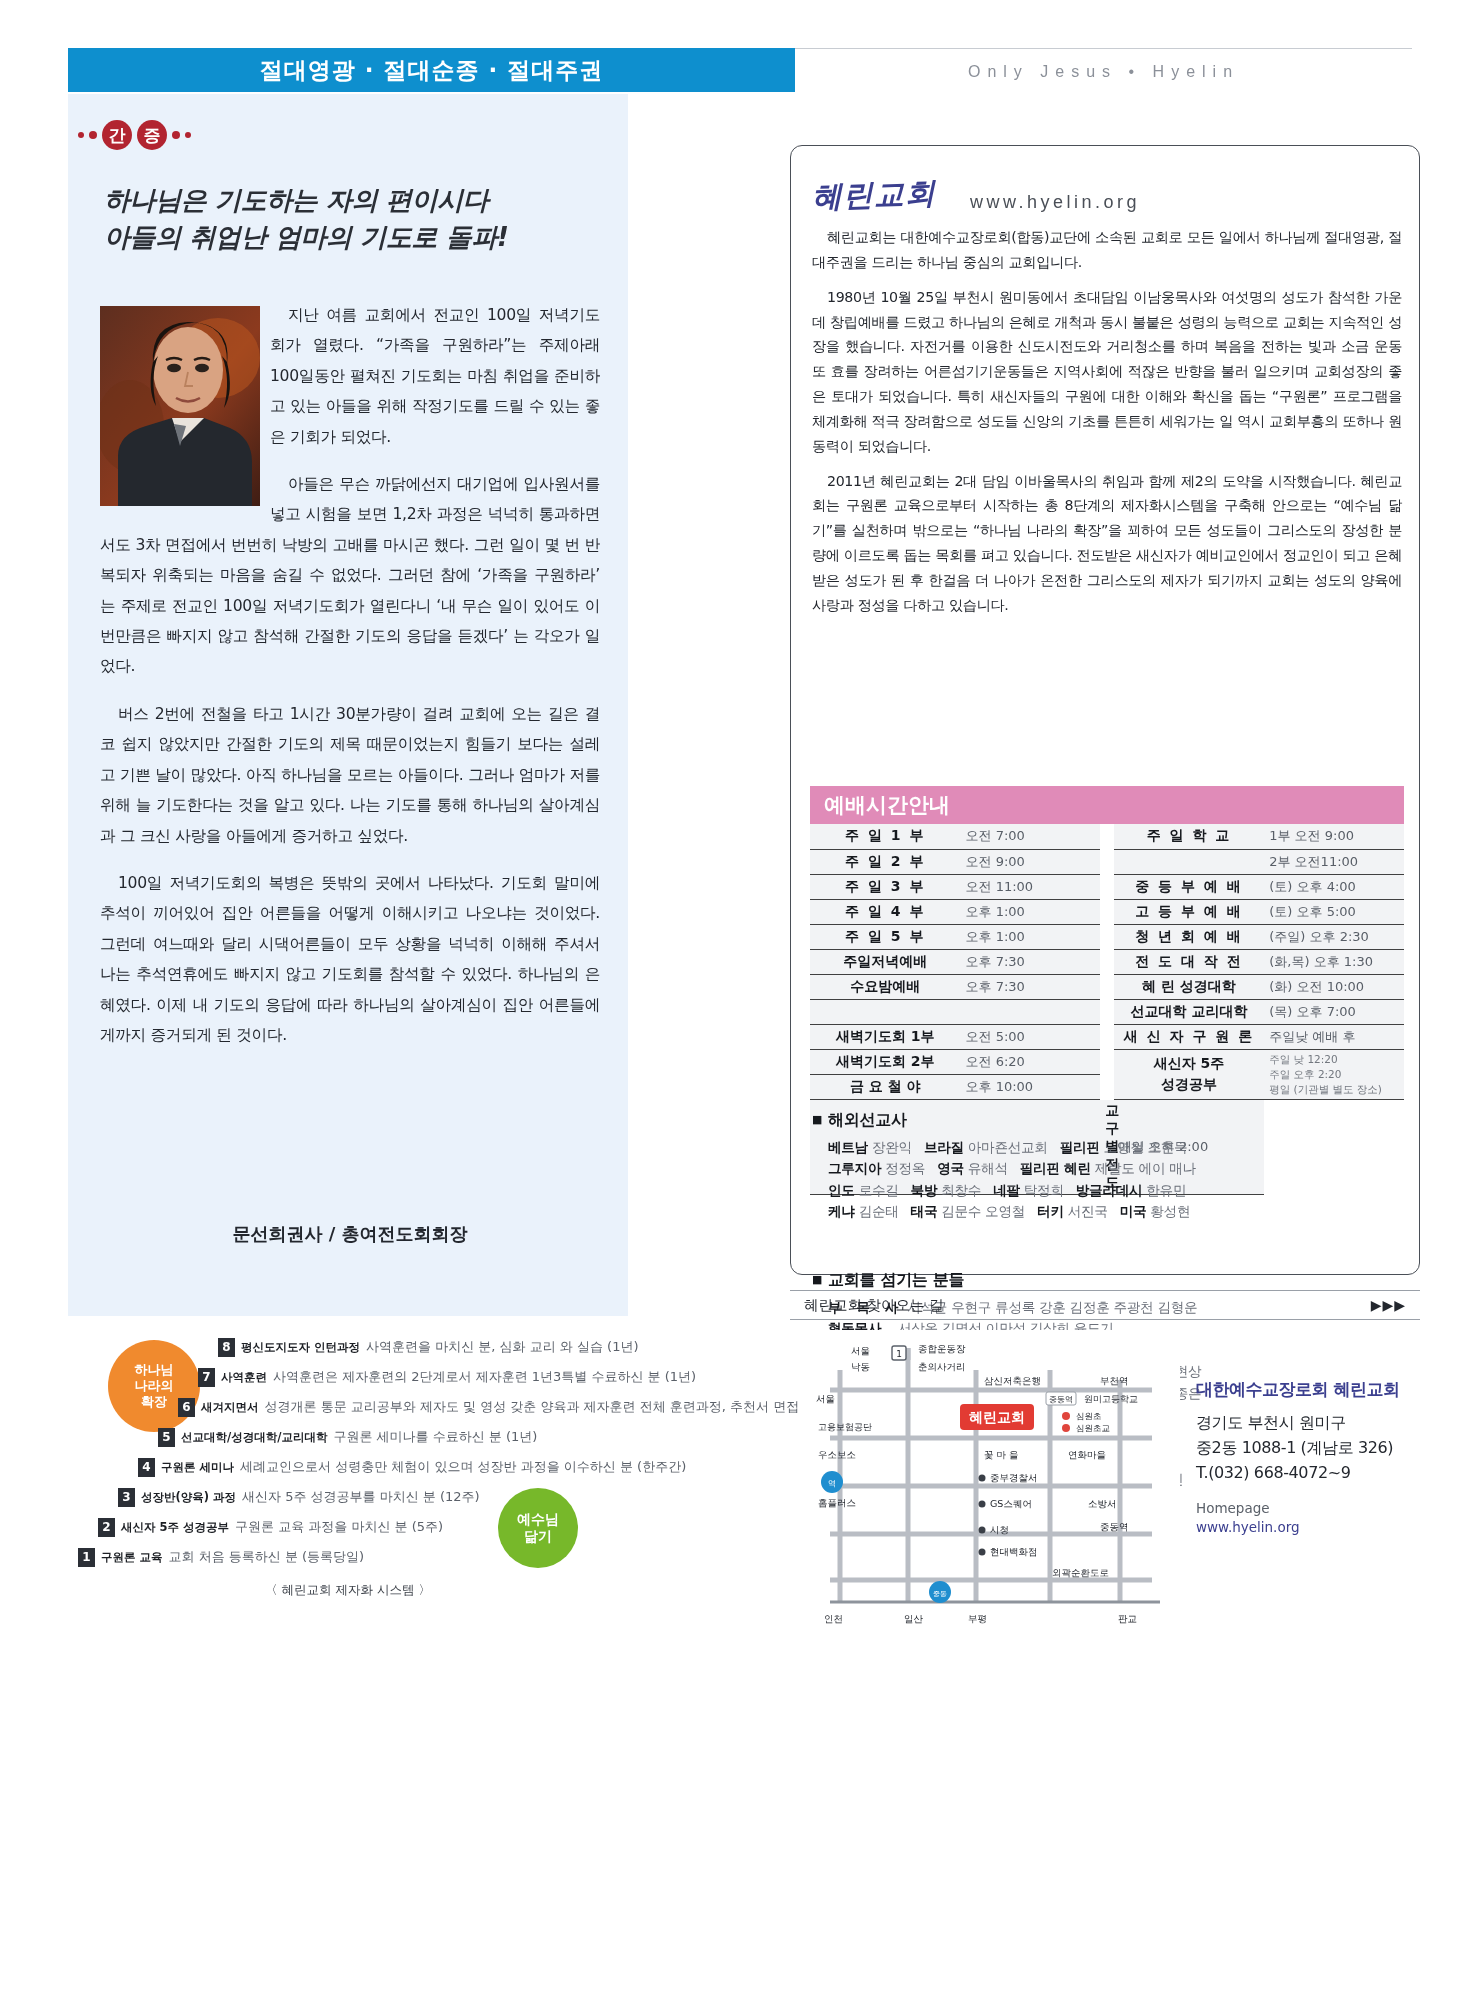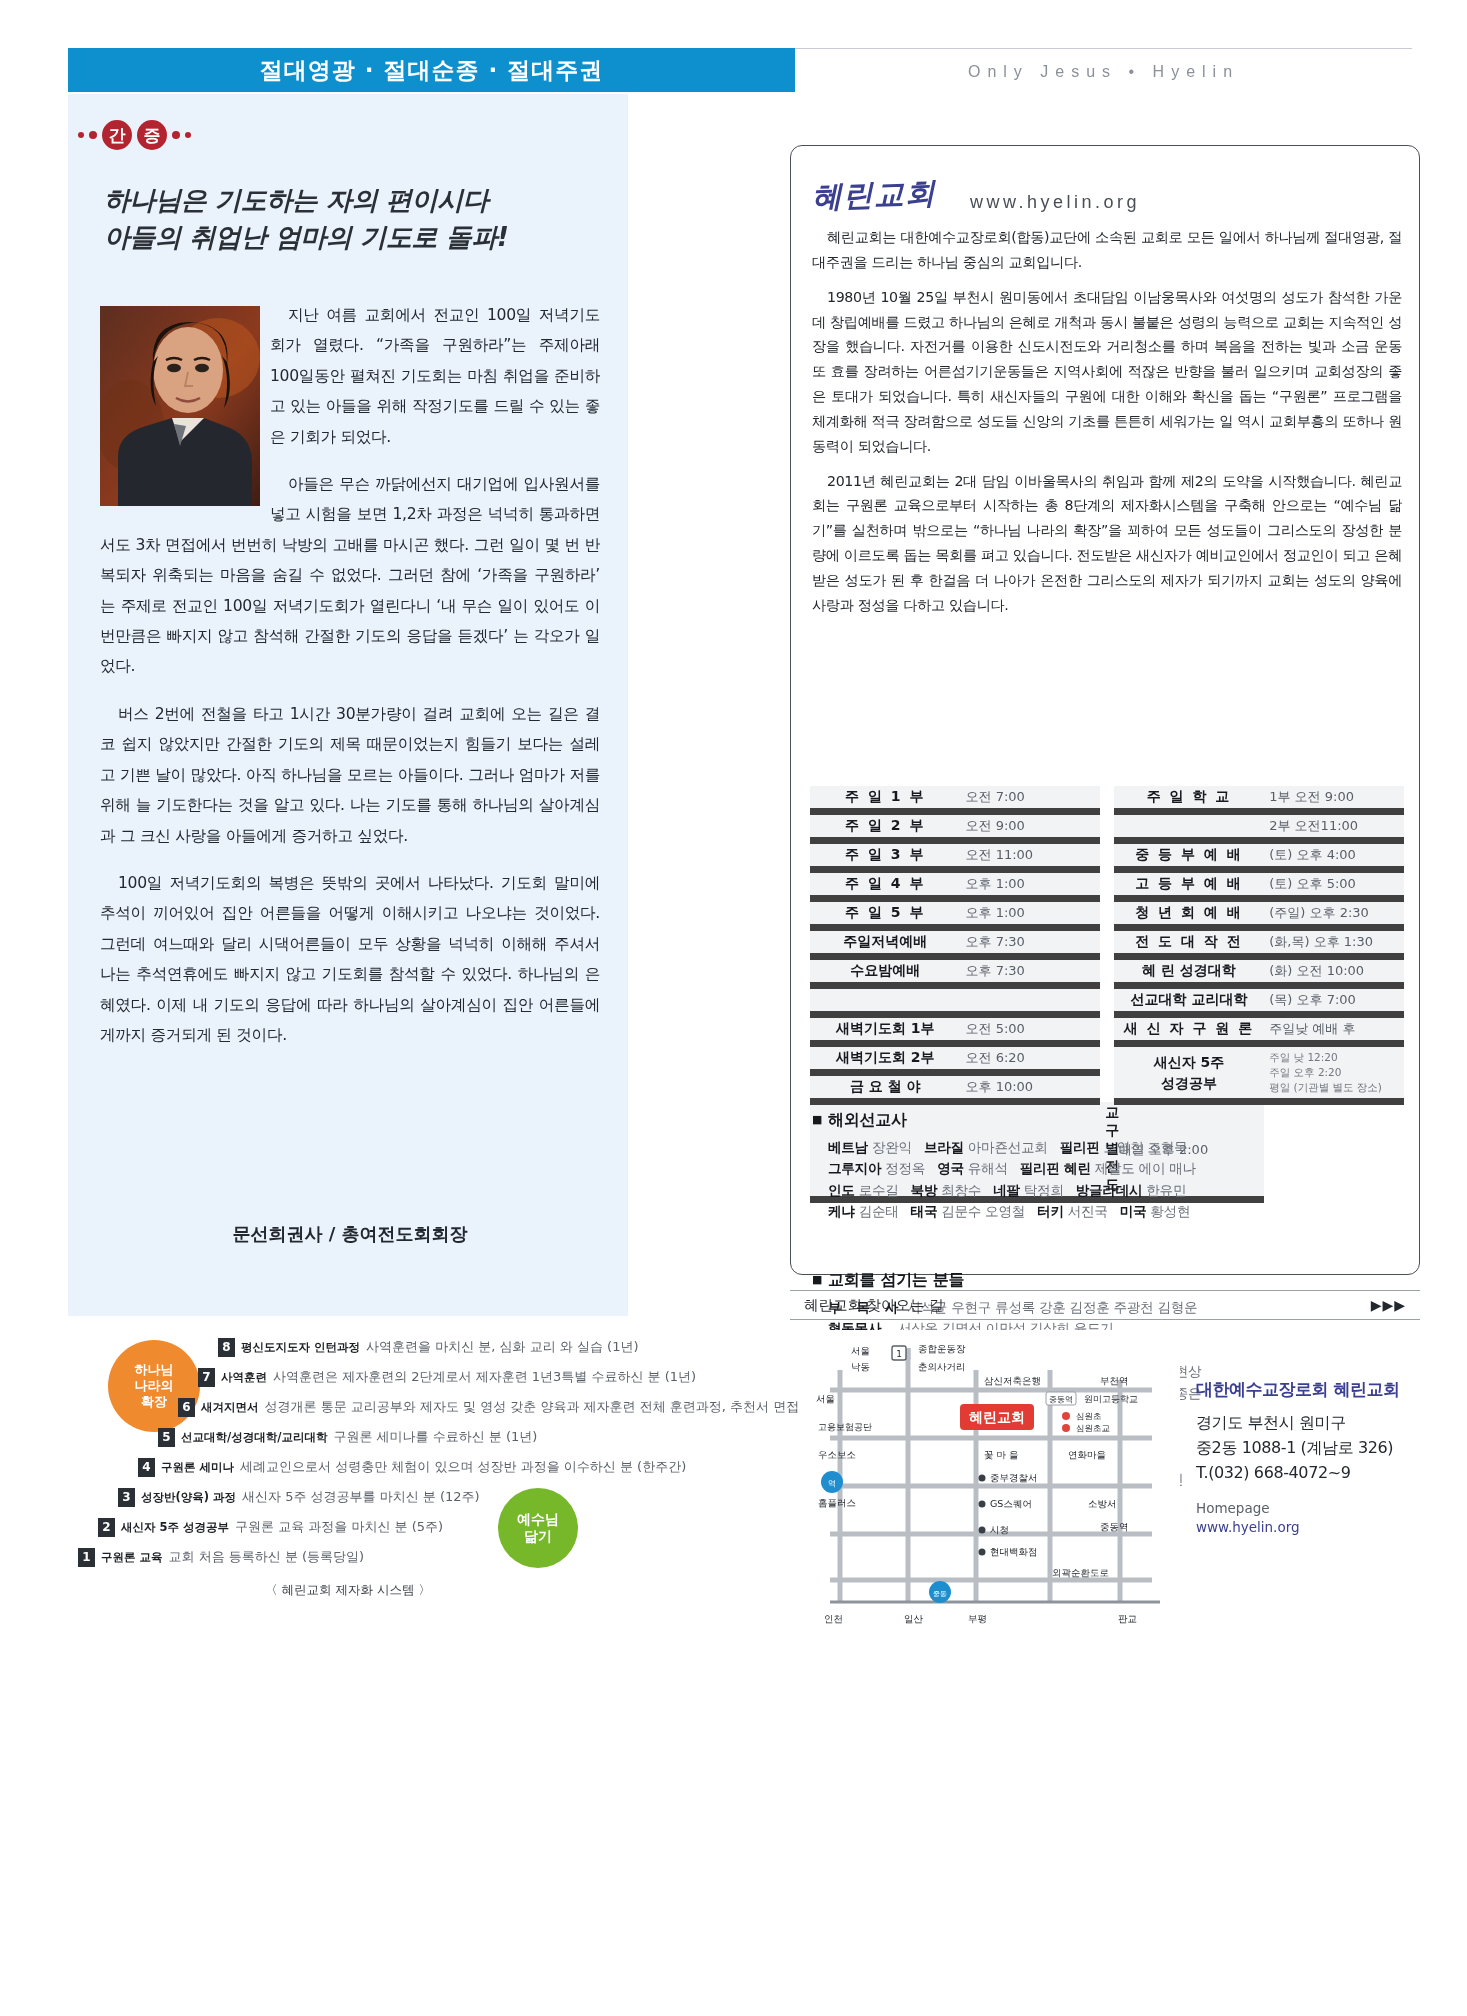--- a/index.html
+++ b/index.html
@@ -110,21 +110,21 @@
 
   
   .sched { position:absolute; left:810px; top:786px; width:594px; }
   .sched-title {
     background:#e08bb8; color:#fff; font-size:21px; font-weight:700;
     padding:5px 14px; font-family:"DejaVu Sans",sans-serif;
   }
   table.sch { width:100%; border-collapse:collapse; table-layout:fixed;
     font-family:"DejaVu Sans","Liberation Sans",sans-serif; }
   table.sch td {
-    border-bottom:7px solid #404040; padding:2px 5px; vertical-align:middle;
+    border-bottom:1px solid #404040; padding:2px 5px; vertical-align:middle;
     background:#f2f3f5; height:25px;
   }
   td.lbl { font-size:14px; font-weight:700; color:#16191e; letter-spacing:2px; text-align:center; width:112px; }
   td.lbl.tight { letter-spacing:0px; }
   td.val { font-size:13px; color:#585e67; width:104px; padding-left:4px; }
   td.sep { background:#fff !important; border-bottom:none !important; width:10px; }
   .sub { font-size:10.5px; color:#72777f; }
 
   
   .sect { position:absolute; left:812px; width:596px;
@@ -280,20 +280,21 @@
     <span class="logo-url">www.hyelin.org</span>
   </div>
 
   <div class="intro">
     <p>혜린교회는 대한예수교장로회(합동)교단에 소속된 교회로 모든 일에서 하나님께 절대영광, 절대주권을 드리는 하나님 중심의 교회입니다.</p>
     <p>1980년 10월 25일 부천시 원미동에서 초대담임 이남웅목사와 여섯명의 성도가 참석한 가운데 창립예배를 드렸고 하나님의 은혜로 개척과 동시 불붙은 성령의 능력으로 교회는 지속적인 성장을 했습니다. 자전거를 이용한 신도시전도와 거리청소를 하며 복음을 전하는 빛과 소금 운동 또 효를 장려하는 어른섬기기운동들은 지역사회에 적잖은 반향을 불러 일으키며 교회성장의 좋은 토대가 되었습니다. 특히 새신자들의 구원에 대한 이해와 확신을 돕는 “구원론” 프로그램을 체계화해 적극 장려함으로 성도들 신앙의 기초를 튼튼히 세워가는 일 역시 교회부흥의 또하나 원동력이 되었습니다.</p>
     <p>2011년 혜린교회는 2대 담임 이바울목사의 취임과 함께 제2의 도약을 시작했습니다. 혜린교회는 구원론 교육으로부터 시작하는 총 8단계의 제자화시스템을 구축해 안으로는 “예수님 닮기”를 실천하며 밖으로는 “하나님 나라의 확장”을 꾀하여 모든 성도들이 그리스도의 장성한 분량에 이르도록 돕는 목회를 펴고 있습니다. 전도받은 새신자가 예비교인에서 정교인이 되고 은혜받은 성도가 된 후 한걸음 더 나아가 온전한 그리스도의 제자가 되기까지 교회는 성도의 양육에 사랑과 정성을 다하고 있습니다.</p>
   </div>
 
   <div class="sched">
+    <div class="sched-title">예배시간안내</div>
     <table class="sch">
       <tbody>
           <tr>
         <td class="lbl">주 일  1 부</td>
         <td class="val">오전 7:00</td>
         <td class="sep" rowspan="11"></td>
         <td class="lbl">주 일 학 교</td>
         <td class="val">1부  오전 9:00</td>
       </tr>
       <tr>

